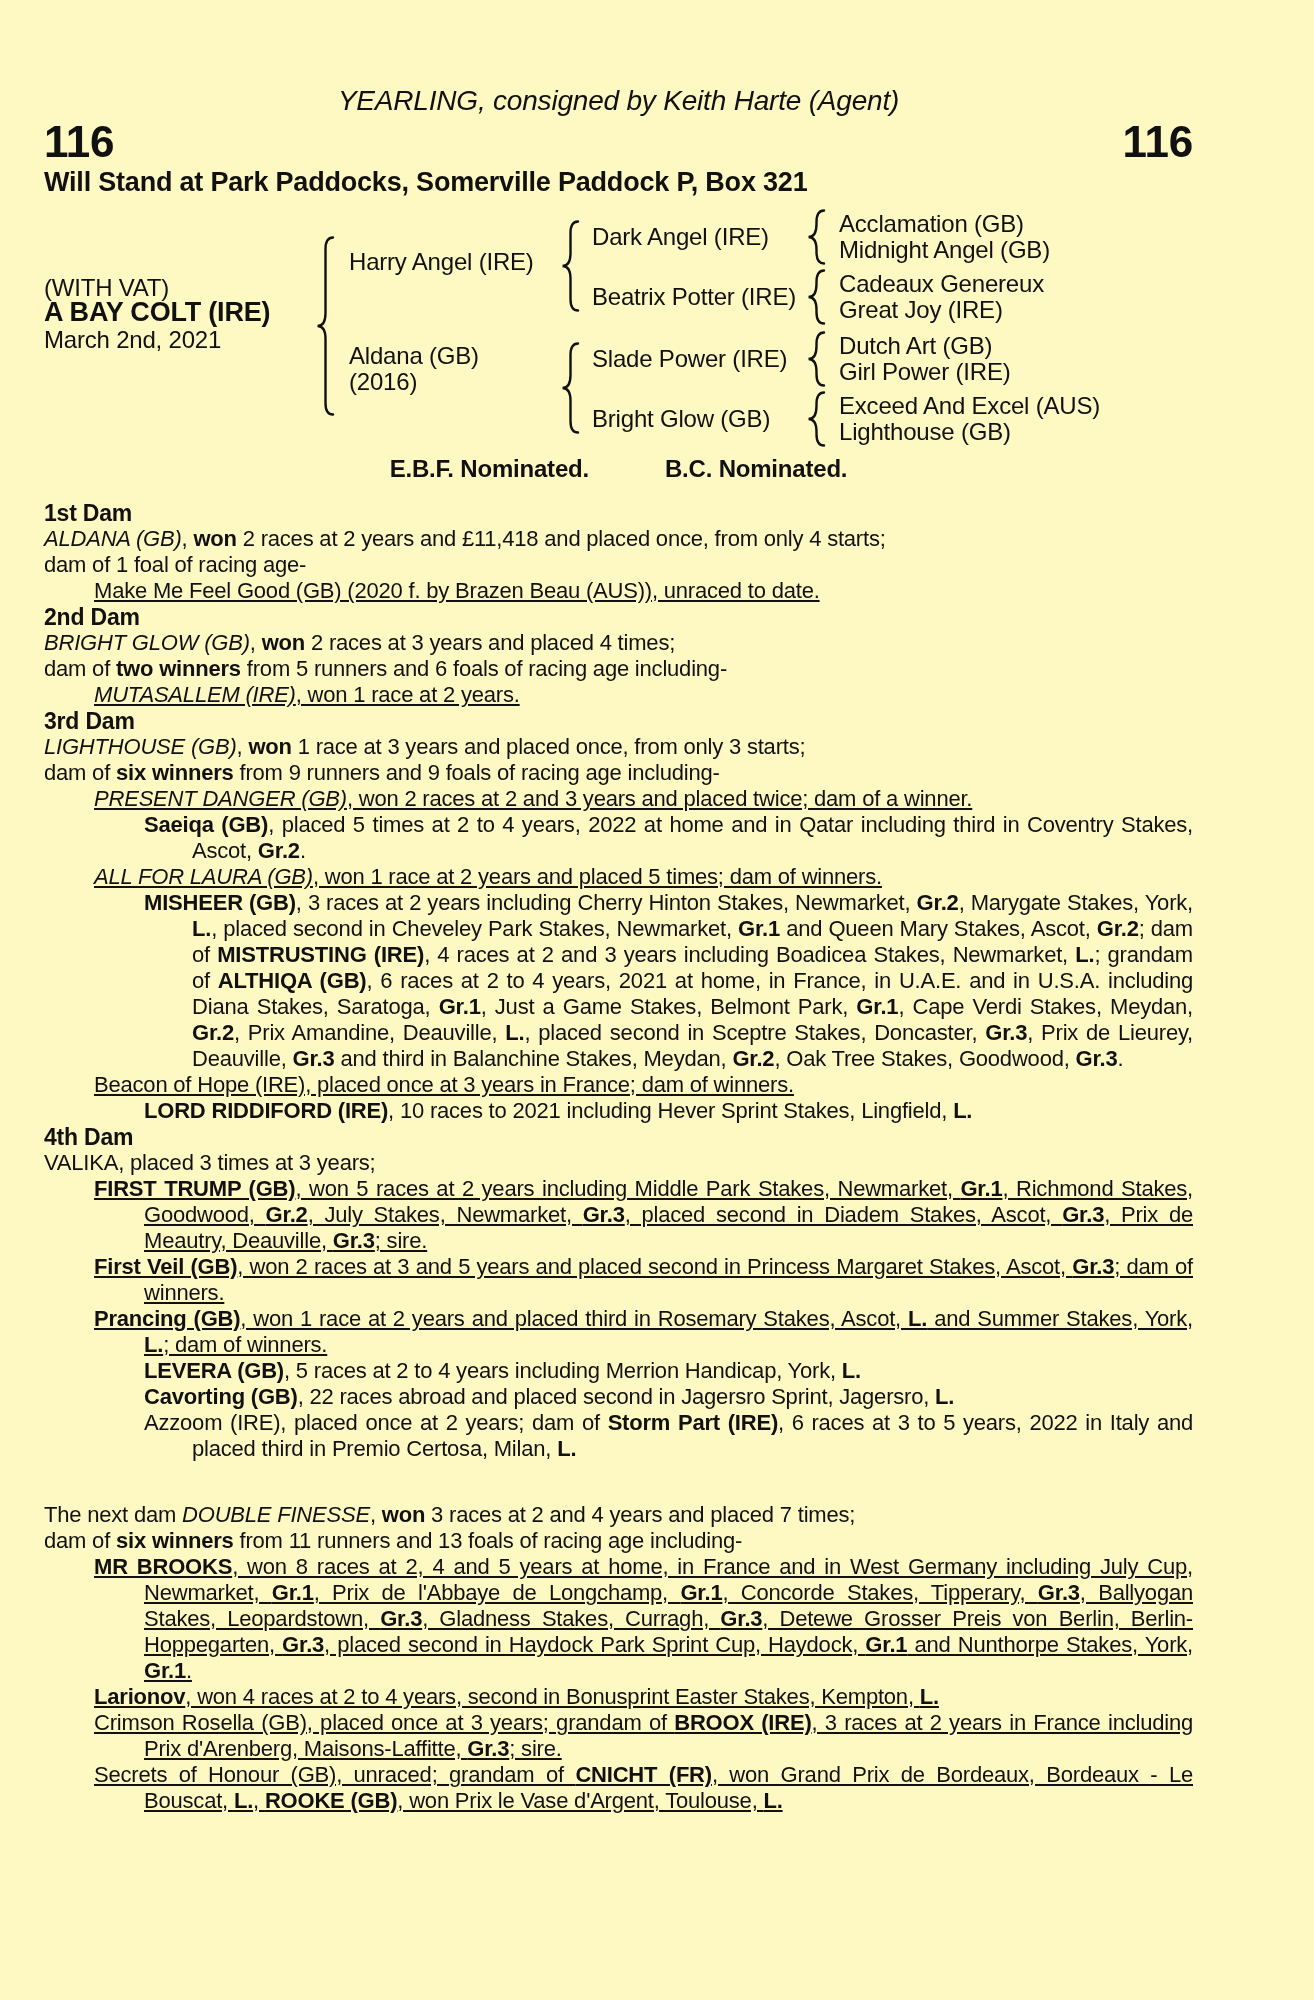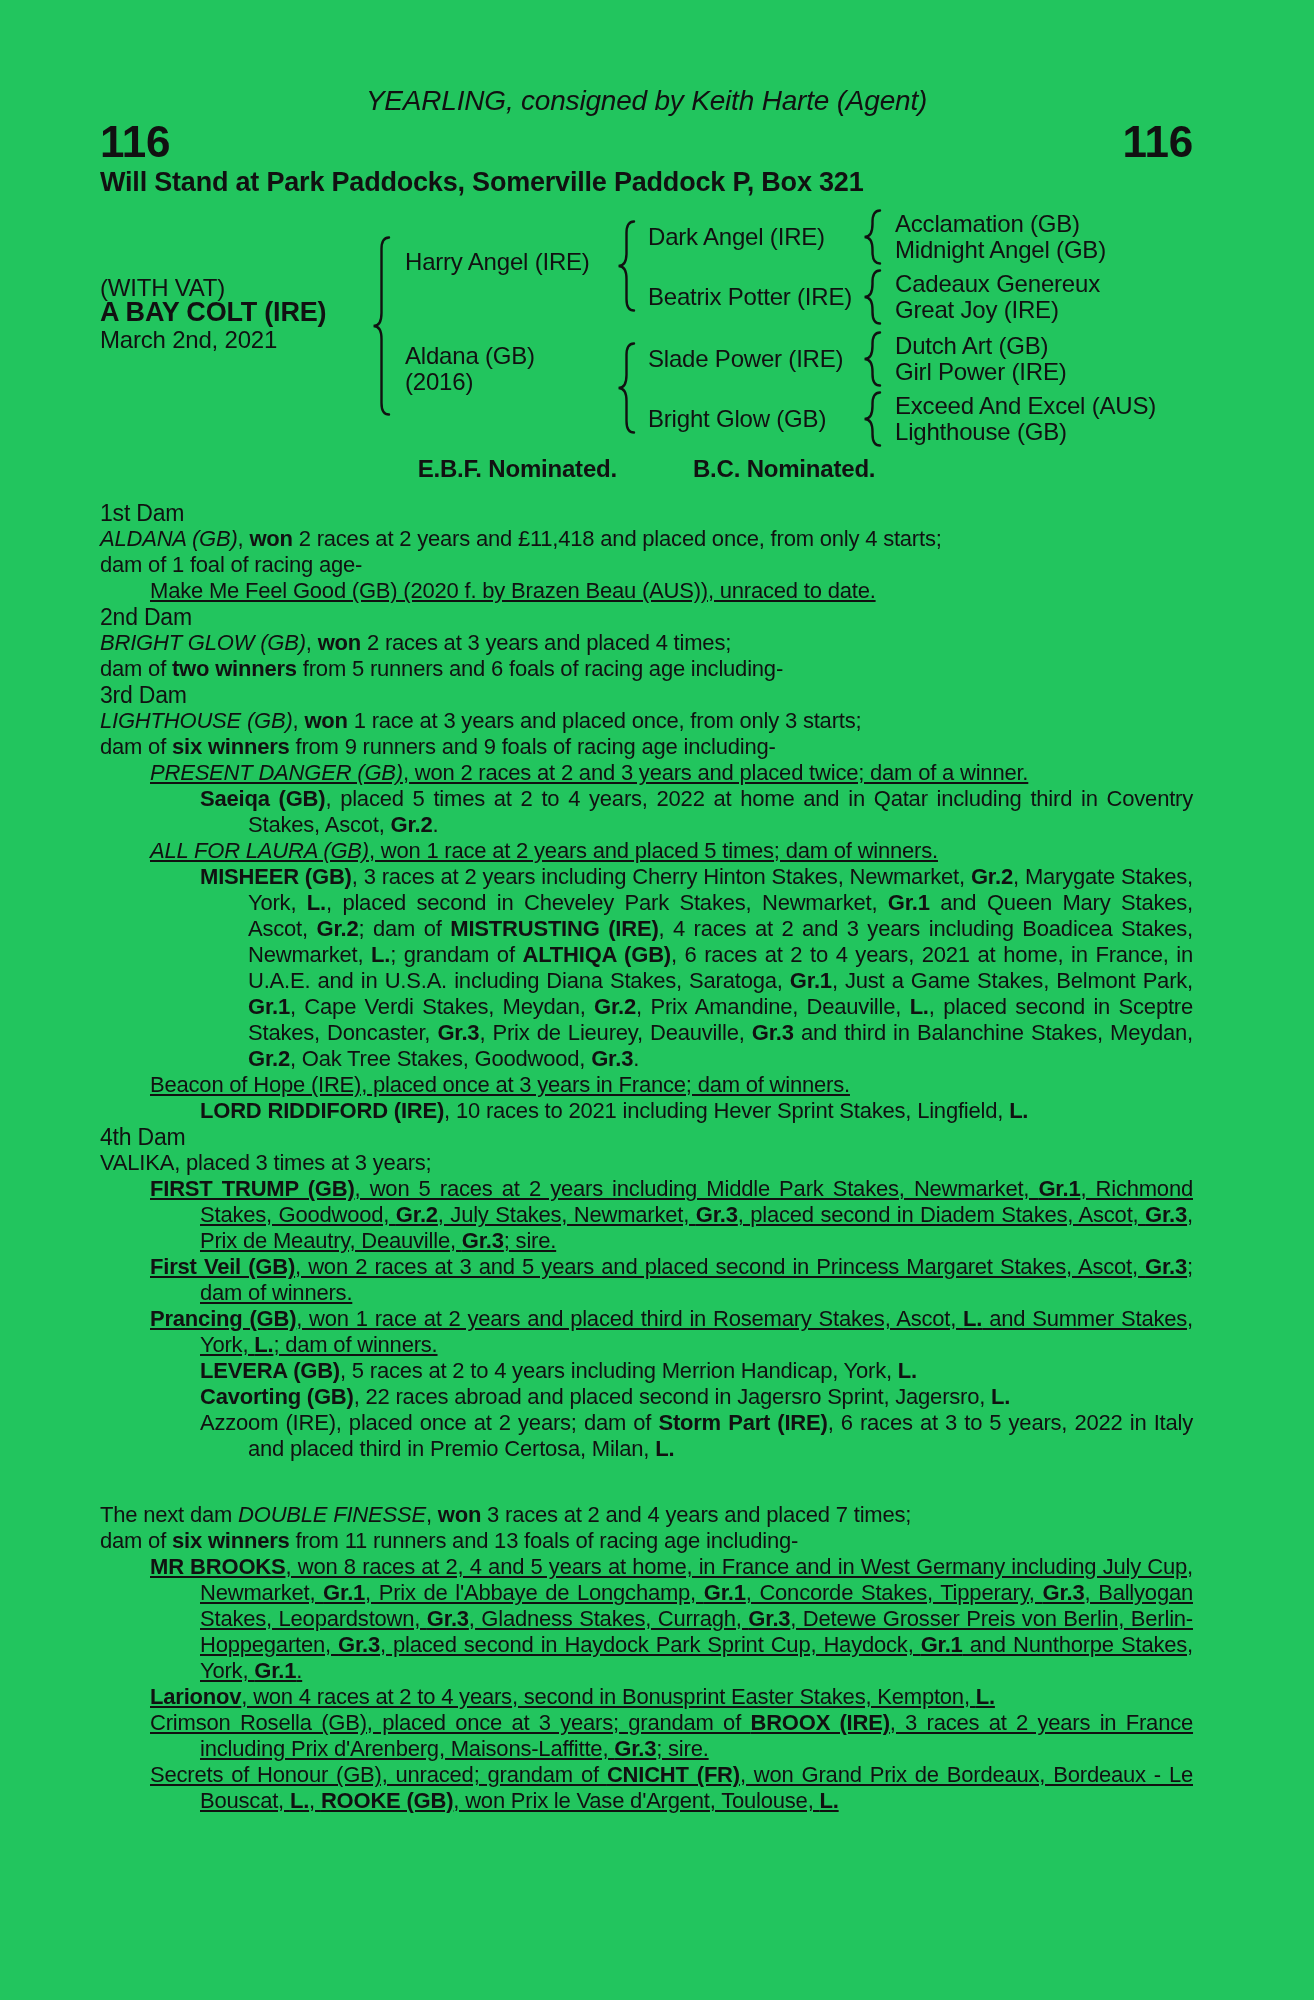--- a/index.html
+++ b/index.html
@@ -1,25 +1,25 @@
 <!DOCTYPE html>
 <html><head>
 <meta charset="utf-8">
 <style>
   html,body{margin:0;padding:0;background:#e9e9e9;}
   .page{
     position:relative;
     width:1314px;height:2000px;
     margin:0 auto;
-    background:#22c55e;
+    background:#fef9c3;
     color:#111;
     font-family:"Liberation Sans", sans-serif;
     letter-spacing:-0.2px;
     box-sizing:border-box;
-    padding:0 121px 0 100px;
+    padding:0 121px 0 44px;
     overflow:hidden;
   }
   .consignor{
     margin-top:86px;
     text-align:center;
     font-style:italic;
     font-size:28px;
     line-height:30px;
   }
   .lot-row{
@@ -37,21 +37,21 @@
   .brace{position:absolute;}
   .noms{
     display:flex;justify-content:center;gap:76px;
     font-weight:bold;font-size:24px;line-height:26px;
     margin-top:6px;
   }
   #sections{font-size:22px;line-height:26px;}
   .section{}
   .section.first{margin-top:18px;}
   .section.nextdam{margin-top:40px;}
-  .shead{font-weight:normal;font-size:23px;line-height:26px;}
+  .shead{font-weight:bold;font-size:23px;line-height:26px;}
   #sections p{margin:0;text-align:justify;}
   #sections p.flush{padding-left:0;text-indent:0;}
   #sections p.p1{padding-left:100px;text-indent:-50px;text-decoration:underline;}
   #sections p.p2{padding-left:148px;text-indent:-48px;}
   .b{font-weight:bold;}
   .i{font-style:italic;}
 </style>
 </head>
 <body>
 
@@ -122,20 +122,21 @@
       <div class="section first">
         <div class="shead">1st Dam</div>
         <p class="flush"><span class="i">ALDANA (GB)</span><span>, </span><span class="b">won</span><span> 2 races at 2 years and £11,418 and placed once, from only 4 starts;</span></p>
         <p class="flush"><span>dam of 1 foal of racing age-</span></p>
         <p class="p1"><span>Make Me Feel Good (GB) (2020 f. by Brazen Beau (AUS)), unraced to date.</span></p>
       </div>
       <div class="section">
         <div class="shead">2nd Dam</div>
         <p class="flush"><span class="i">BRIGHT GLOW (GB)</span><span>, </span><span class="b">won</span><span> 2 races at 3 years and placed 4 times;</span></p>
         <p class="flush"><span>dam of </span><span class="b">two winners</span><span> from 5 runners and 6 foals of racing age including-</span></p>
+        <p class="p1"><span class="i">MUTASALLEM (IRE)</span><span>, won 1 race at 2 years.</span></p>
       </div>
       <div class="section">
         <div class="shead">3rd Dam</div>
         <p class="flush"><span class="i">LIGHTHOUSE (GB)</span><span>, </span><span class="b">won</span><span> 1 race at 3 years and placed once, from only 3 starts;</span></p>
         <p class="flush"><span>dam of </span><span class="b">six winners</span><span> from 9 runners and 9 foals of racing age including-</span></p>
         <p class="p1"><span class="i">PRESENT DANGER (GB)</span><span>, won 2 races at 2 and 3 years and placed twice; dam of a winner.</span></p>
         <p class="p2"><span class="b">Saeiqa (GB)</span><span>, placed 5 times at 2 to 4 years, 2022 at home and in Qatar including third in Coventry Stakes, Ascot, </span><span class="b">Gr.2</span><span>.</span></p>
         <p class="p1"><span class="i">ALL FOR LAURA (GB)</span><span>, won 1 race at 2 years and placed 5 times; dam of winners.</span></p>
         <p class="p2"><span class="b">MISHEER (GB)</span><span>, 3 races at 2 years including Cherry Hinton Stakes, Newmarket, </span><span class="b">Gr.2</span><span>, Marygate Stakes, York, </span><span class="b">L.</span><span>, placed second in Cheveley Park Stakes, Newmarket, </span><span class="b">Gr.1</span><span> and Queen Mary Stakes, Ascot, </span><span class="b">Gr.2</span><span>; dam of </span><span class="b">MISTRUSTING (IRE)</span><span>, 4 races at 2 and 3 years including Boadicea Stakes, Newmarket, </span><span class="b">L.</span><span>; grandam of </span><span class="b">ALTHIQA (GB)</span><span>, 6 races at 2 to 4 years, 2021 at home, in France, in U.A.E. and in U.S.A. including Diana Stakes, Saratoga, </span><span class="b">Gr.1</span><span>, Just a Game Stakes, Belmont Park, </span><span class="b">Gr.1</span><span>, Cape Verdi Stakes, Meydan, </span><span class="b">Gr.2</span><span>, Prix Amandine, Deauville, </span><span class="b">L.</span><span>, placed second in Sceptre Stakes, Doncaster, </span><span class="b">Gr.3</span><span>, Prix de Lieurey, Deauville, </span><span class="b">Gr.3</span><span> and third in Balanchine Stakes, Meydan, </span><span class="b">Gr.2</span><span>, Oak Tree Stakes, Goodwood, </span><span class="b">Gr.3</span><span>.</span></p>
         <p class="p1"><span>Beacon of Hope (IRE), placed once at 3 years in France; dam of winners.</span></p>

